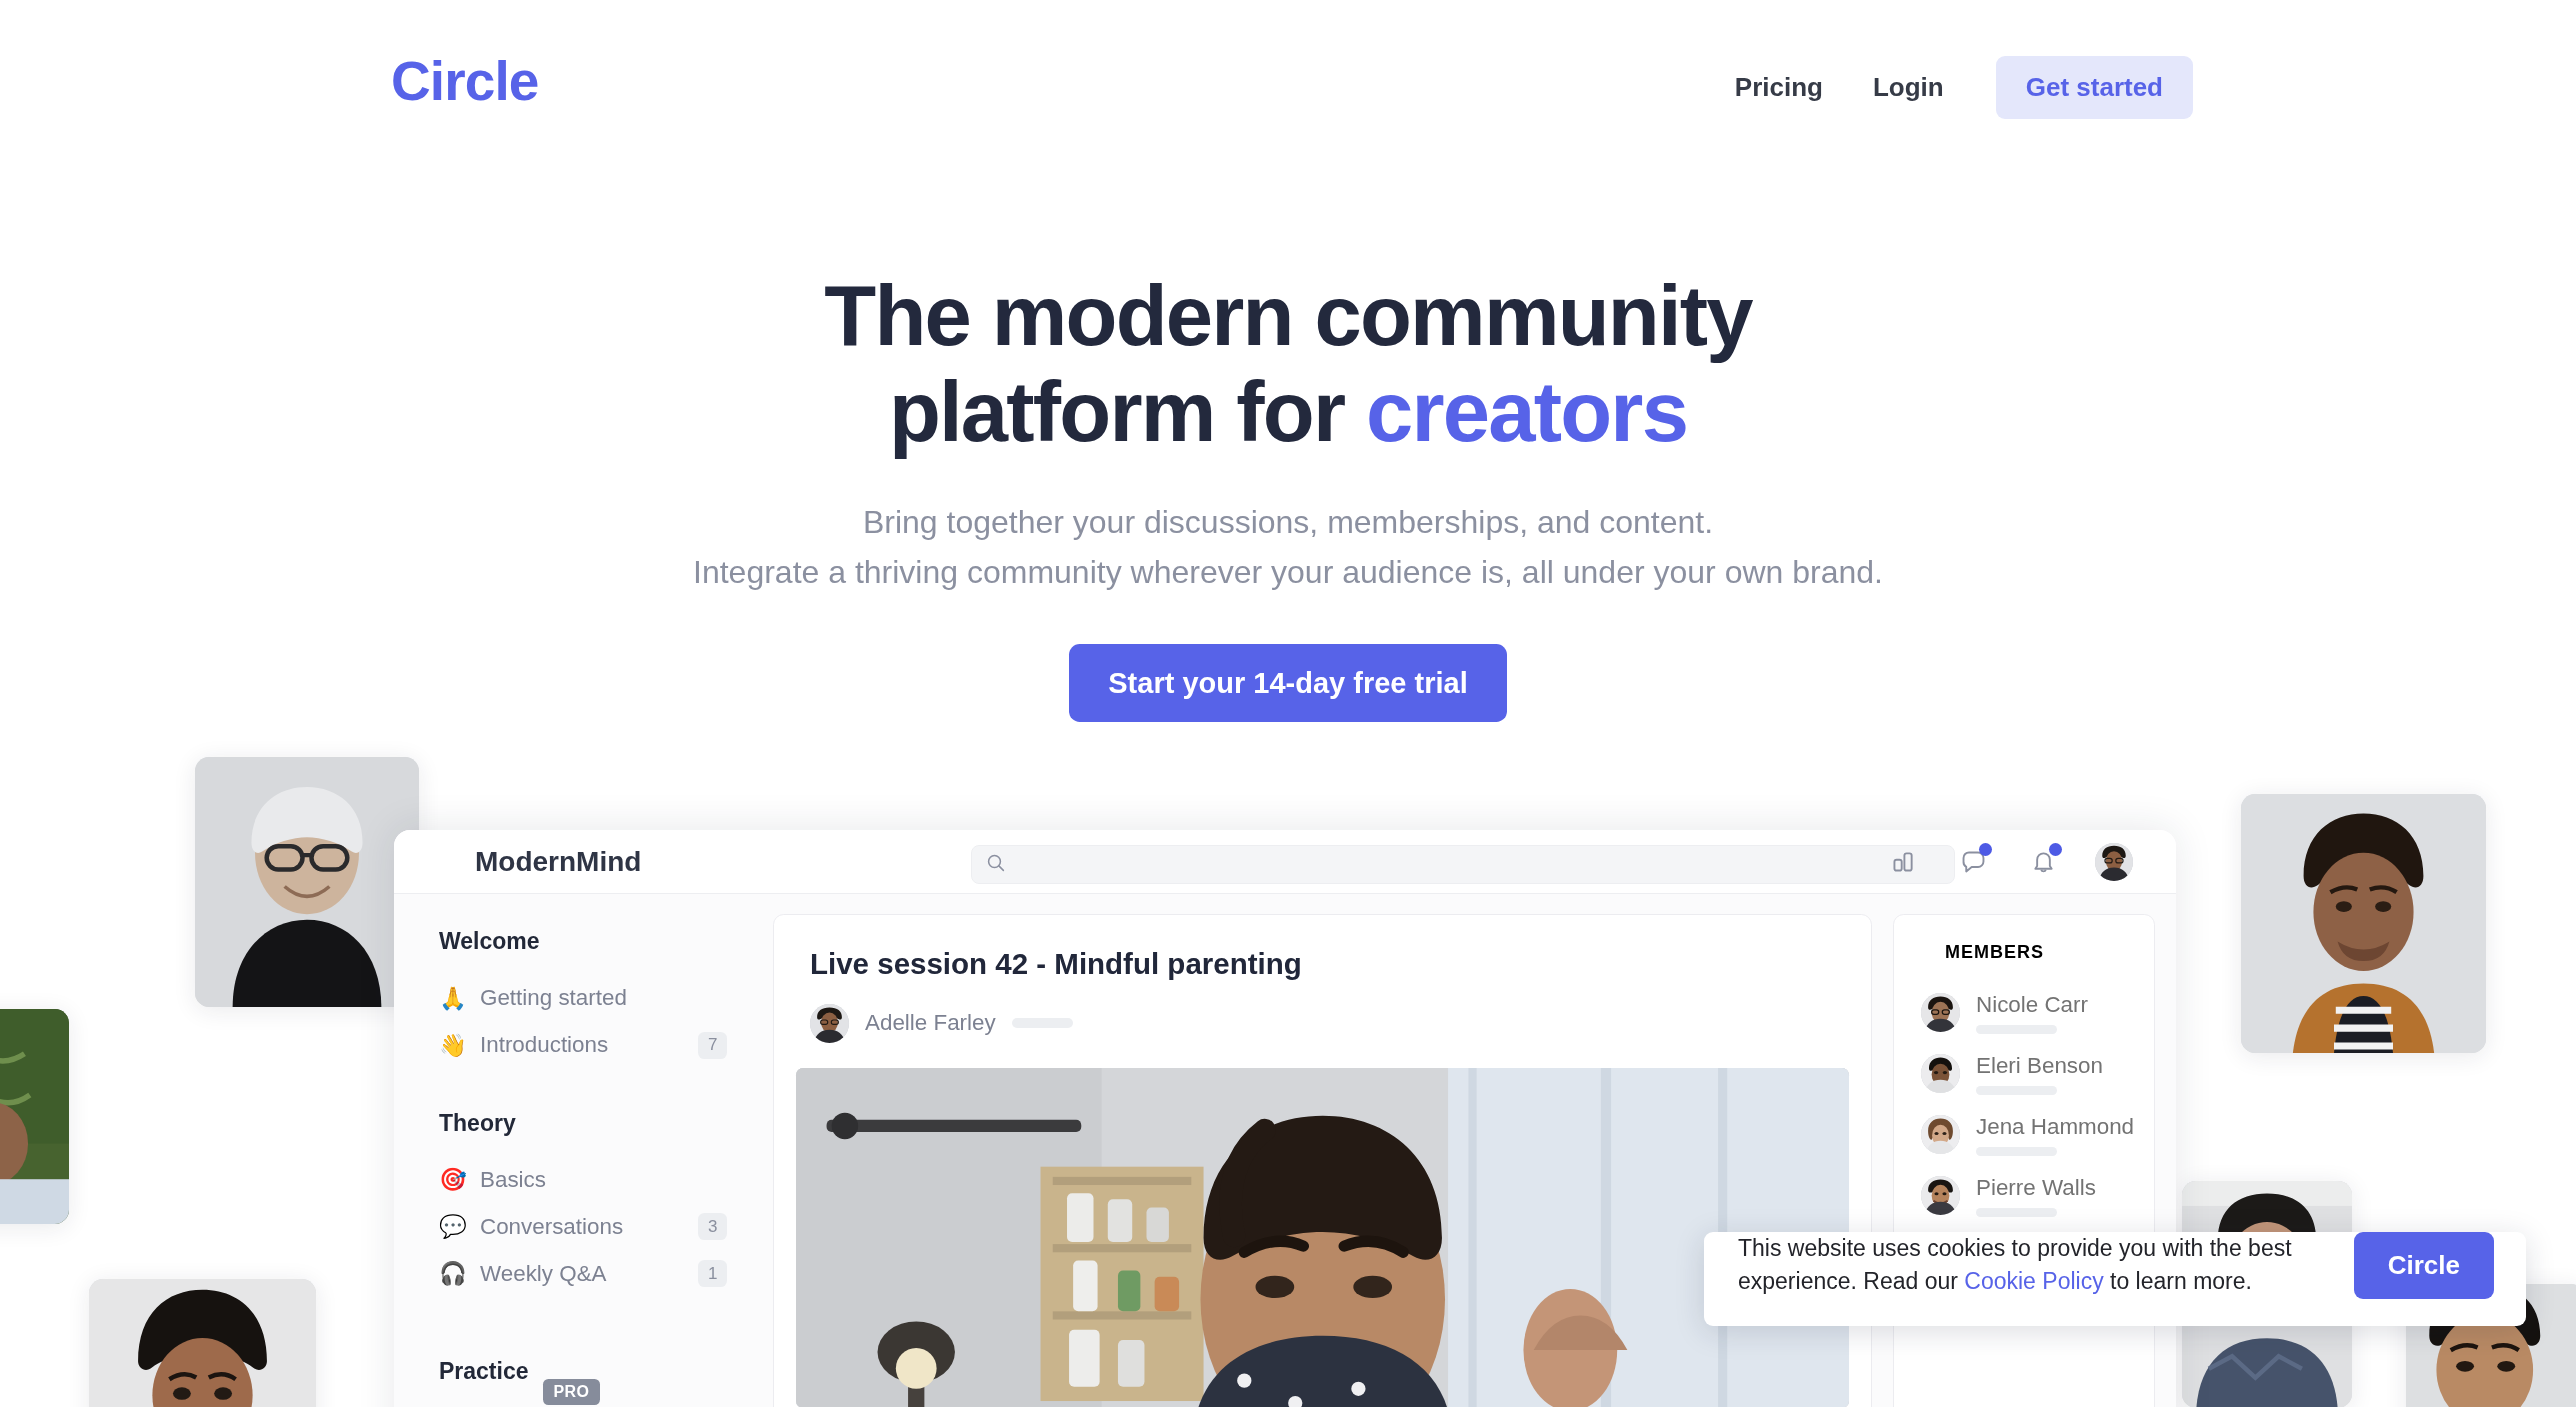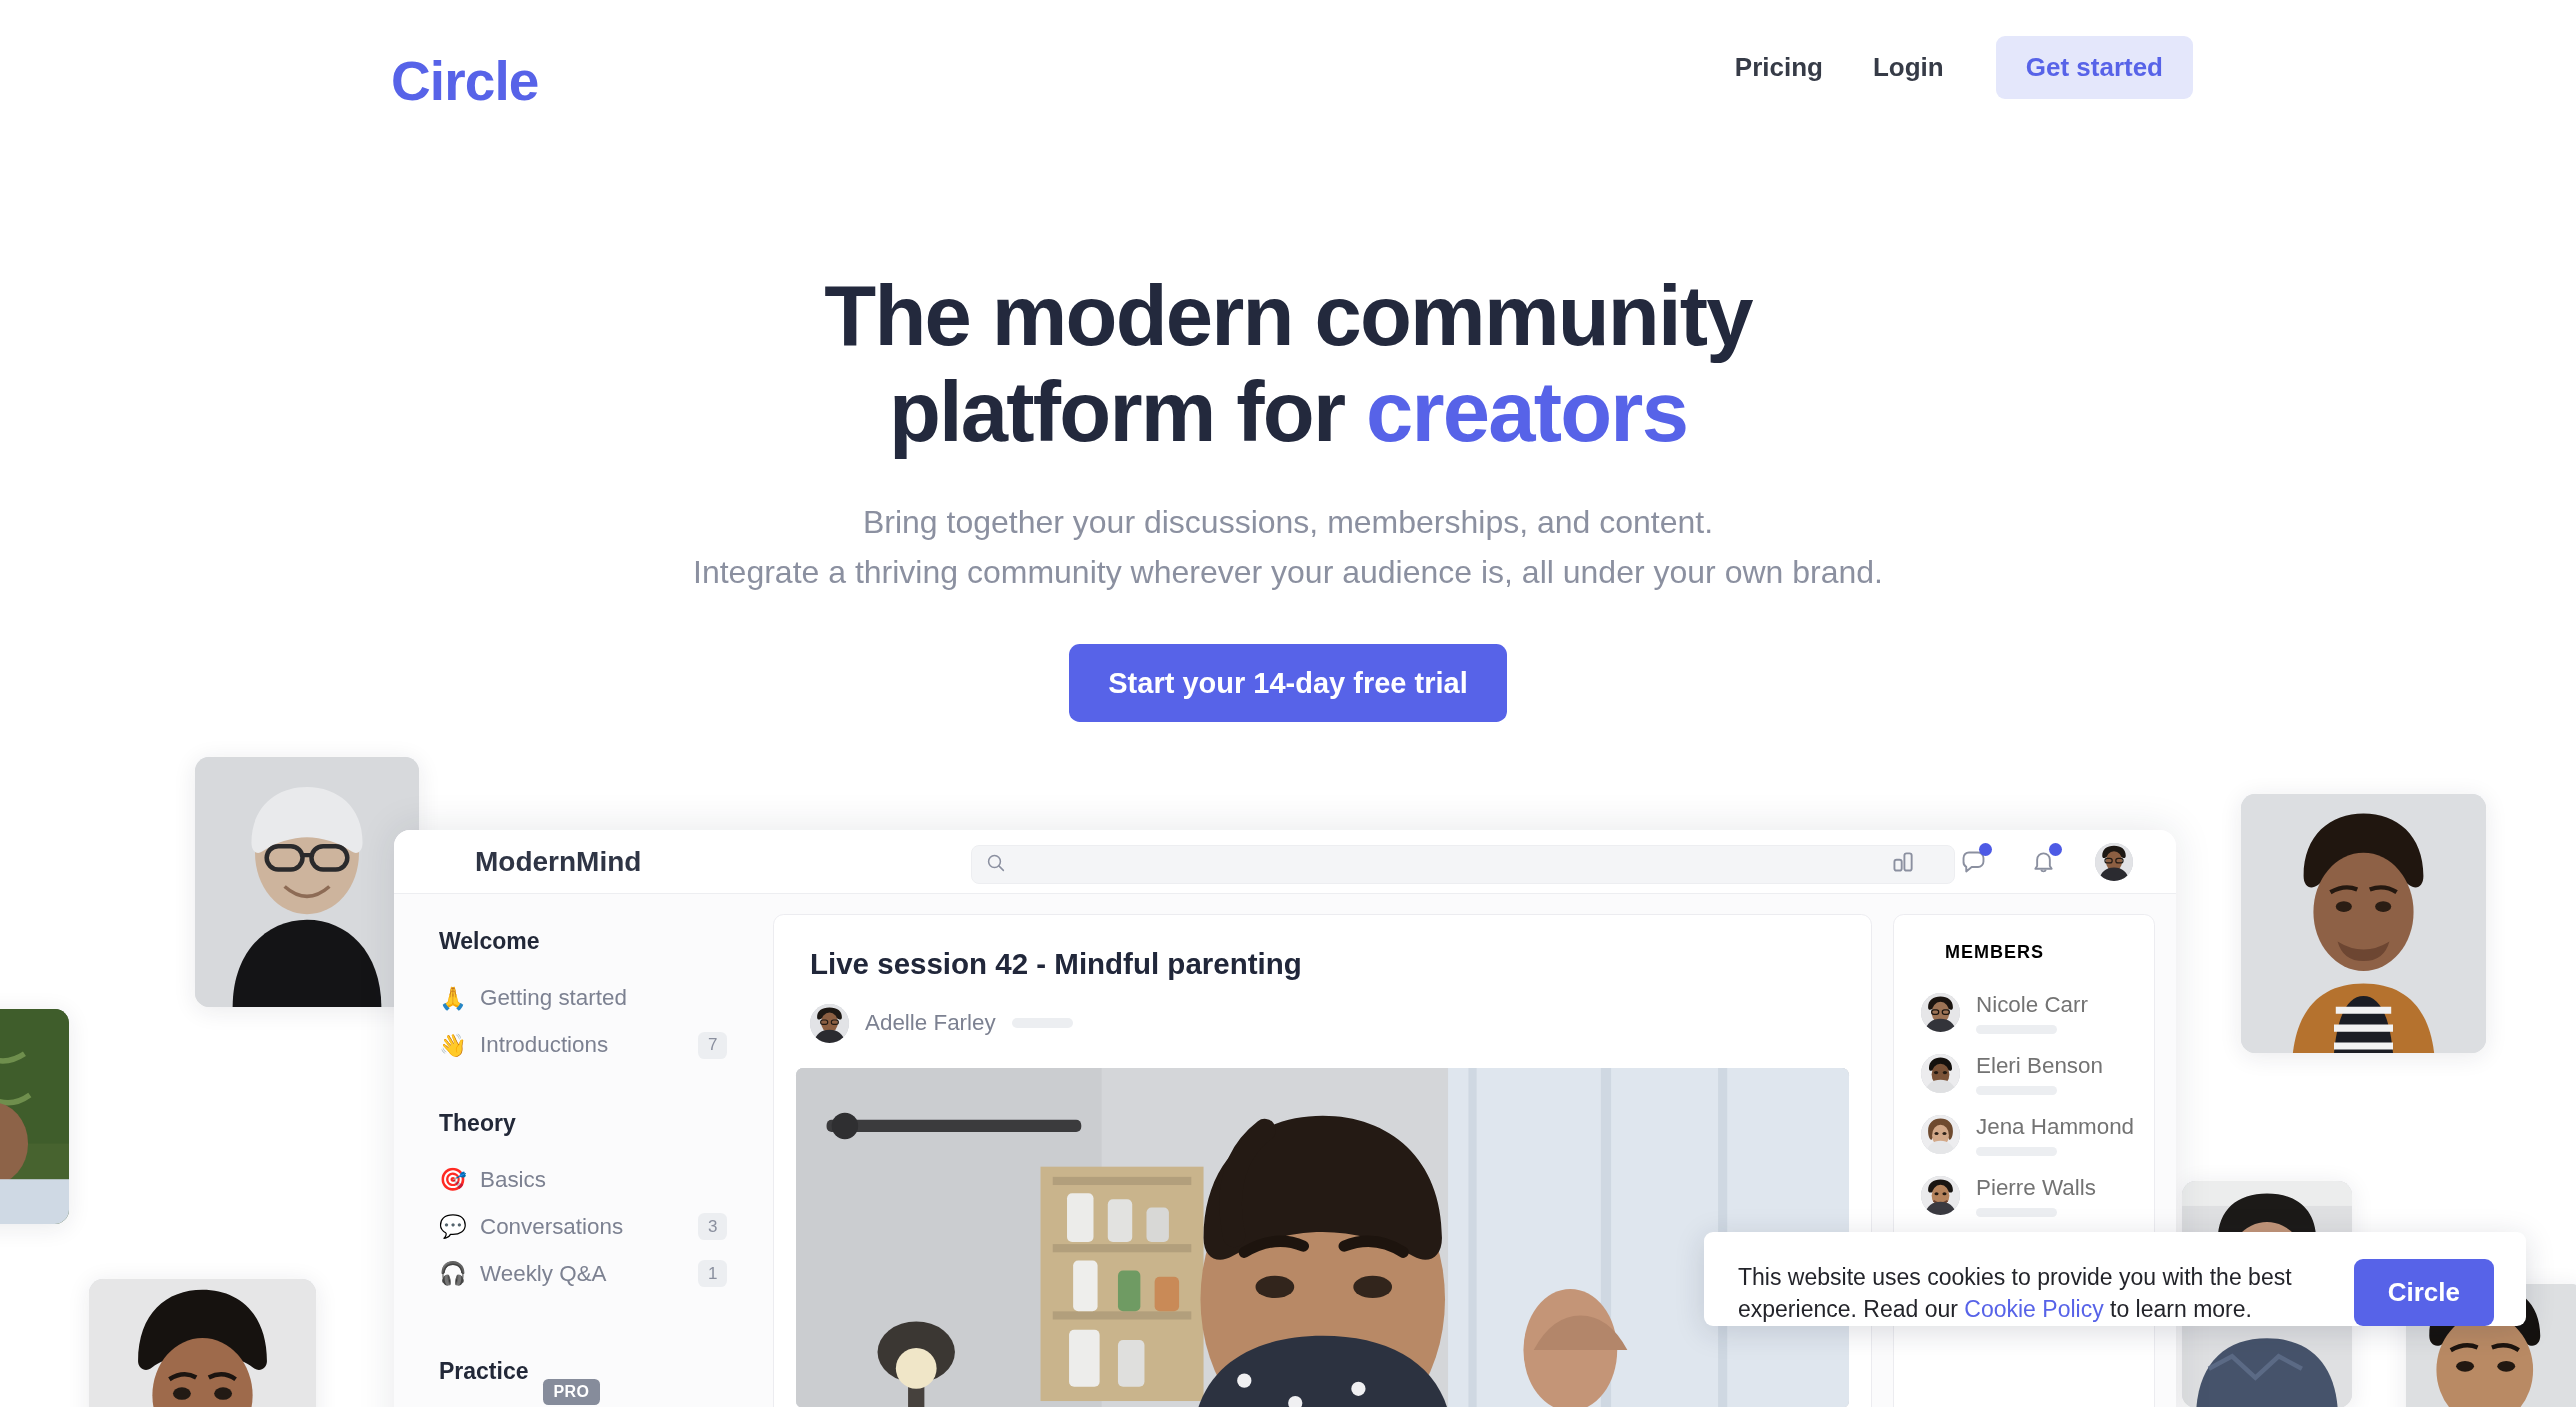--- a/index.html
+++ b/index.html
@@ -11,21 +11,21 @@
   }
   .page { position:relative; width:2576px; height:1408px; background:#fff; overflow:hidden; }
 
   
   .nav { position:absolute; top:0; left:0; width:2576px; height:161px; z-index:40; }
   .logo {
     position:absolute; left:391px; top:49px;
     font-size:55px; font-weight:700; letter-spacing:-0.9px;
     color:#5763e8;
   }
-  .nav-right { position:absolute; right:383px; top:36px; display:flex; align-items:center; gap:0; }
+  .nav-right { position:absolute; right:383px; top:56px; display:flex; align-items:center; gap:0; }
   .nav-link {
     font-size:26px; font-weight:600; color:#363b47;
     padding:0 25px; cursor:pointer; white-space:nowrap;
   }
   .nav-cta {
     margin-left:27px;
     background:#e4e7fb; color:#5763e8;
     font-size:26px; font-weight:700;
     padding:16px 30px; border-radius:9px; border:none;
     cursor:pointer; white-space:nowrap;
@@ -164,21 +164,21 @@
   .mem .meta { display:flex; flex-direction:column; gap:6.3px; }
   .mem .nm { font-size:22.4px; color:#737373; }
   .mem .bar { width:81px; height:9px; border-radius:5.4px; background:#eceef1; }
 
   
   .cookie {
     position:absolute; left:1704px; top:1232px;
     width:822px; height:94px;
     background:#fff; border-radius:9px;
     box-shadow:0 5.4px 30px rgba(30,35,60,.15);
-    display:flex; align-items:flex-end; z-index:60;
+    display:flex; align-items:flex-start; z-index:60;
     padding:0 32px 0 34px;
   }
   .cookie-txt {
     font-size:23px; line-height:1.42; color:#23242a; flex:1; padding-right:23px;
   }
   .cookie-link { color:#5763e8; cursor:pointer; }
   .cookie-btn {
     background:#5763e8; color:#fff; border:none; border-radius:9px;
     font-size:26px; font-weight:700; padding:18px 34px; cursor:pointer;
     font-family:"Liberation Sans", sans-serif; white-space:nowrap;

